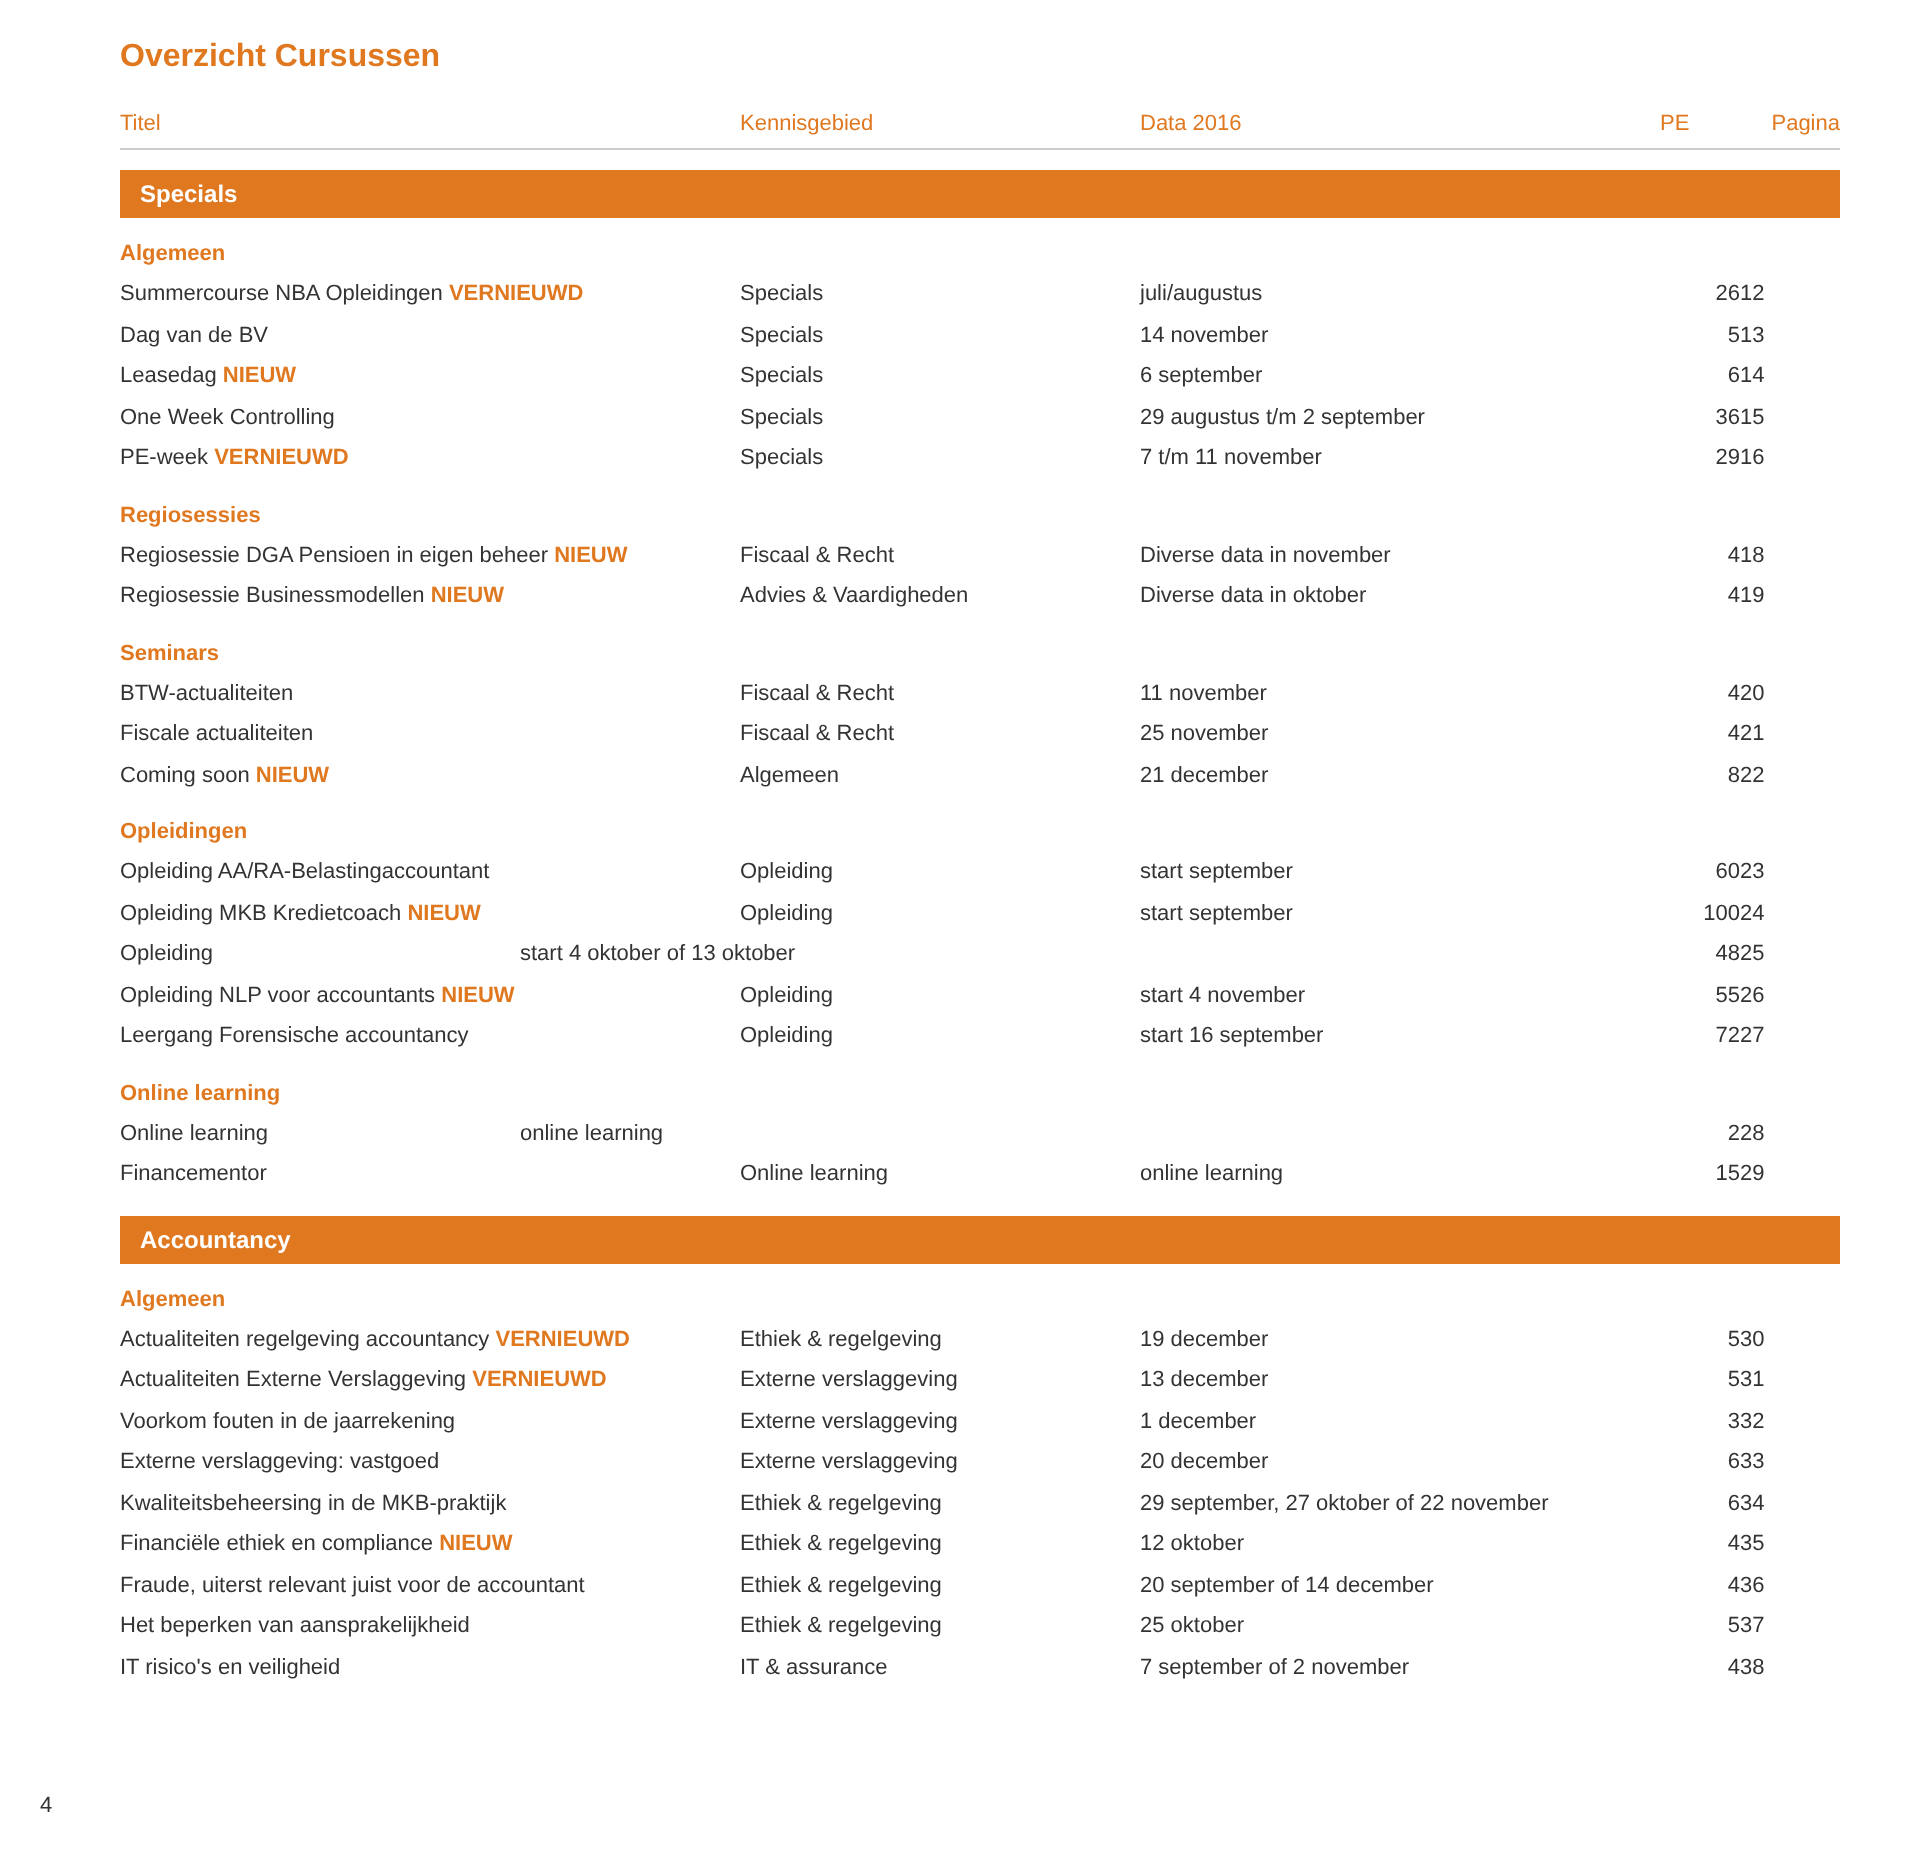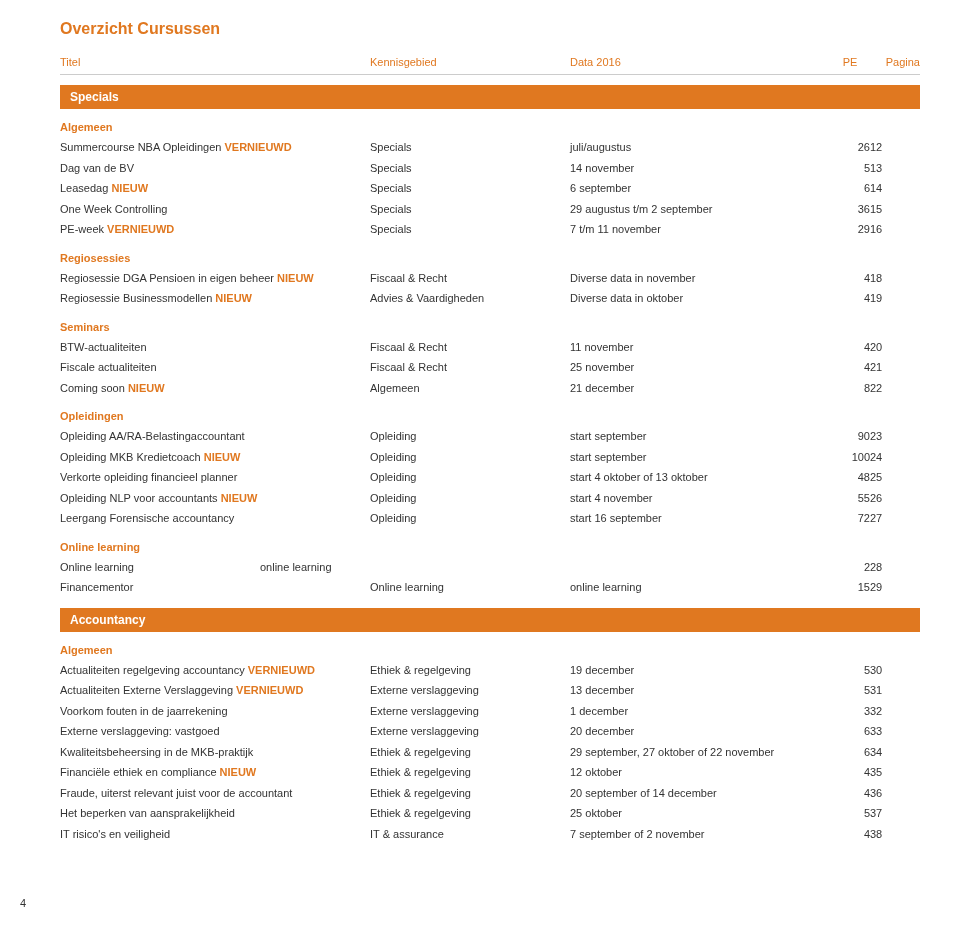--- a/index.html
+++ b/index.html
@@ -20,21 +20,21 @@
       display: flex;
       border-bottom: 1px solid #ccc;
       padding-bottom: 6px;
       color: #e07820;
       font-weight: normal;
       font-size: 11px;
     }
     .header-row .col-title { flex: 0 0 310px; }
     .header-row .col-kennis { flex: 0 0 200px; }
     .header-row .col-data { flex: 1; }
-    .header-row .col-pe { flex: 0 0 40px; text-align: center; }
+    .header-row .col-pe { flex: 0 0 40px; text-align: left; }
     .header-row .col-pagina { flex: 0 0 50px; text-align: right; }
 
     .section-header {
       background: #e07820;
       color: #fff;
       font-weight: bold;
       font-size: 12px;
       padding: 5px 10px;
       margin-bottom: 8px;
       margin-top: 10px;
@@ -177,32 +177,31 @@
       <div class="col-kennis">Algemeen</div>
       <div class="col-data">21 december</div>
       <div class="col-pe">8</div>
       <div class="col-pagina">22</div>
     </div>
     <div class="subsection-label">Opleidingen</div>
     <div class="data-row">
       <div class="col-title">Opleiding AA/RA-Belastingaccountant</div>
       <div class="col-kennis">Opleiding</div>
       <div class="col-data">start september</div>
-      <div class="col-pe">90</div>
+      <div class="col-pe">60</div>
       <div class="col-pagina">23</div>
     </div>
     <div class="data-row">
       <div class="col-title">Opleiding MKB Kredietcoach <span class="highlight-orange">NIEUW</span></div>
       <div class="col-kennis">Opleiding</div>
       <div class="col-data">start september</div>
       <div class="col-pe">100</div>
       <div class="col-pagina">24</div>
     </div>
     <div class="data-row">
-      <div class="col-title">Verkorte opleiding financieel planner</div>
       <div class="col-kennis">Opleiding</div>
       <div class="col-data">start 4 oktober of 13 oktober</div>
       <div class="col-pe">48</div>
       <div class="col-pagina">25</div>
     </div>
     <div class="data-row">
       <div class="col-title">Opleiding NLP voor accountants <span class="highlight-orange">NIEUW</span></div>
       <div class="col-kennis">Opleiding</div>
       <div class="col-data">start 4 november</div>
       <div class="col-pe">55</div>

